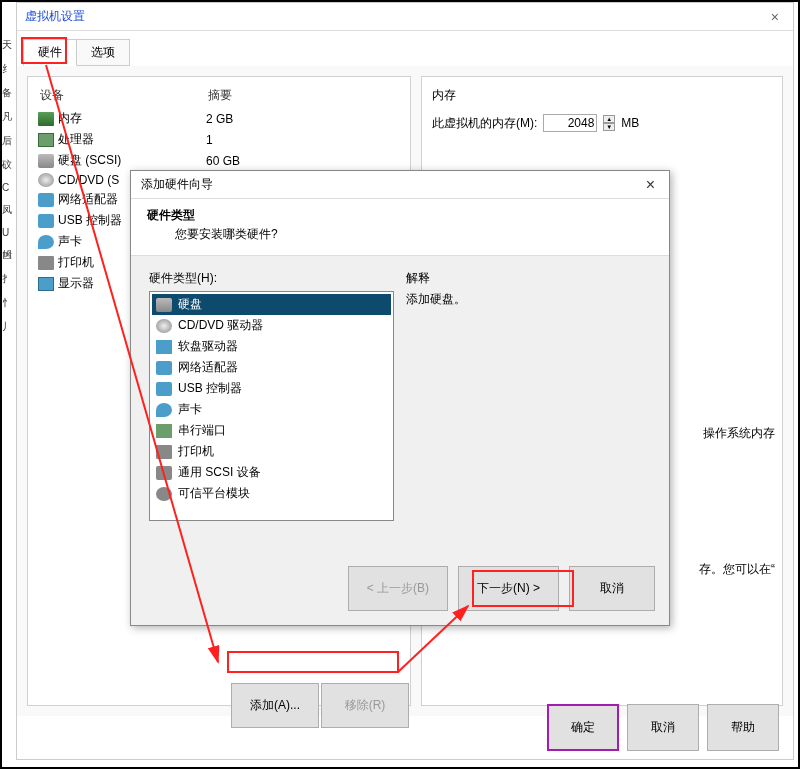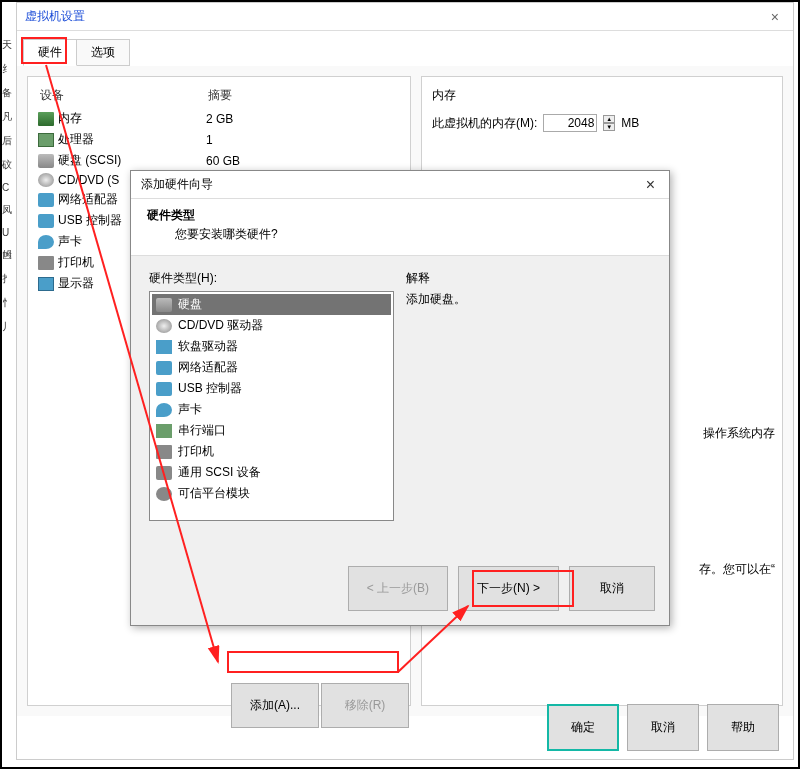--- a/index.html
+++ b/index.html
@@ -48,42 +48,42 @@
     .right-title { font-size: 12px; margin-bottom: 6px; }
     .right-text { font-size: 12px; color: #222; line-height: 1.6; }
     .mem-input-row { display: flex; align-items: center; margin-top: 10px; font-size: 12px; gap: 6px; }
     .mem-input { width: 54px; border: 1px solid #aaa; padding: 1px 2px; text-align: right; font-size: 12px; }
     .spinner { display: flex; flex-direction: column; }
     .spinner .btn { width: 12px; height: 8px; border: 1px solid #999; background: #eee; font-size: 6px; line-height: 1; display: flex; align-items: center; justify-content: center; }
     
     
     .main-bottom-buttons { position: absolute; right: 14px; bottom: 8px; display: flex; gap: 8px; }
     .win-btn { padding: 13px 18px; border: 1px solid #adadad; background: #e1e1e1; font-size: 12px; cursor: pointer; min-width: 72px; }
-    .win-btn.primary { border: 2px solid #14b8a6; }
+    .win-btn.primary { border: 2px solid #a21caf; }
     
     
     .add-remove { position: absolute; left: 214px; top: 680px; display: flex; gap: 2px; }
     .add-remove .win-btn { min-width: 88px; }
     .win-btn.disabled { color: #999; }
     
     
     .wizard { position: absolute; left: 128px; top: 168px; width: 540px; background: #f0f0f0; border: 1px solid #888; box-shadow: 2px 2px 8px rgba(0,0,0,0.3); z-index: 100; }
     .wizard-titlebar { height: 28px; display: flex; align-items: center; padding: 0 10px; background: #fff; border-bottom: 1px solid #ddd; }
     .wizard-title { flex: 1; font-size: 12px; }
     .wizard-close { font-size: 16px; color: #333; cursor: pointer; padding: 0 4px; }
     .wizard-header { padding: 8px 16px 12px 16px; background: #fff; border-bottom: 1px solid #ddd; }
     .wizard-heading { font-weight: bold; font-size: 12px; margin-bottom: 2px; }
     .wizard-subheading { font-size: 12px; margin-left: 28px; }
     .wizard-body { padding: 14px 18px 18px 18px; display: flex; gap: 12px; background: #f0f0f0; min-height: 300px; }
     .wizard-left { flex: 1; }
     .wizard-right { flex: 1; }
     .wizard-label { font-size: 12px; margin-bottom: 4px; display: block; }
     .hw-list { border: 1px solid #888; background: #fff; height: 230px; overflow-y: auto; padding: 2px; }
     .hw-item { display: flex; align-items: center; padding: 2px 4px; font-size: 12px; cursor: pointer; }
-    .hw-item.selected { background: #737373; color: #fff; }
+    .hw-item.selected { background: #0c4a6e; color: #fff; }
     .hw-item .icon { width: 16px; height: 14px; margin-right: 6px; flex-shrink: 0; }
     .explain { font-size: 12px; margin-top: 4px; }
     .wizard-buttons { display: flex; justify-content: flex-end; gap: 10px; padding: 10px 14px 14px 14px; background: #f0f0f0; }
     .wizard-buttons .win-btn { min-width: 86px; }
     
     .sidebar-stub { position: absolute; left: 0; top: 30px; width: 14px; height: 400px; font-size: 10px; color: #333; display:flex; flex-direction:column; gap:10px; padding-top: 6px;}
     .sidebar-stub span { display:block; }
     
     
     .anno-box { position: absolute; border: 2px solid #ff2020; pointer-events: none; z-index: 200; }

